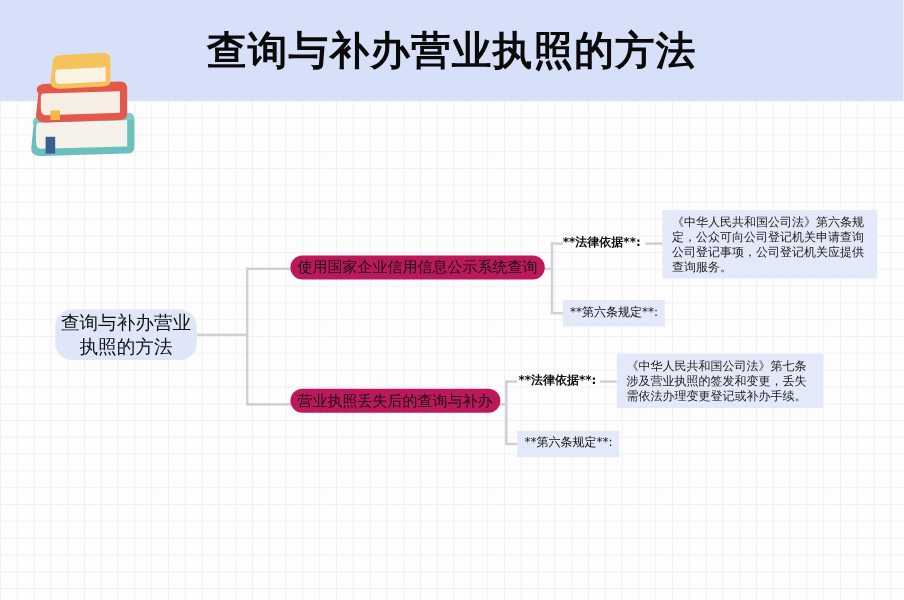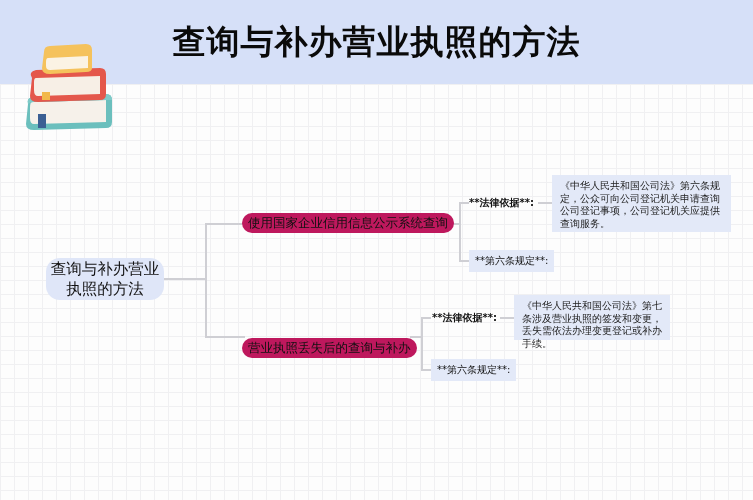--- a/index.html
+++ b/index.html
@@ -88,16 +88,16 @@
 <div class="line" style="left:421px; top:369px; width:10px; height:2px;"></div>
 <div class="line" style="left:500px; top:317px; width:14px; height:2px;"></div>
 
 <div class="node root">查询与补办营业执照的方法</div>
 
 <div class="node l1" style="left:242px; top:213px;">使用国家企业信用信息公示系统查询</div>
 <div class="node l2" style="left:463px; top:192px; font-weight:bold;">**法律依据**:</div>
 <div class="leaf" style="left:552px; top:175px; width:179px; height:57px;">《中华人民共和国公司法》第六条规定，公众可向公司登记机关申请查询公司登记事项，公司登记机关应提供查询服务。</div>
 <div class="node l2 boxed" style="left:469px; top:250px;">**第六条规定**:</div>
 
-<div class="node l1" style="left:242px; top:338px;">营业执照丢失后的查询与补办</div>
+<div class="node l1" style="left:242px; top:324px;">营业执照丢失后的查询与补办</div>
 <div class="node l2" style="left:426px; top:307px; font-weight:bold;">**法律依据**:</div>
-<div class="leaf" style="left:514px; top:295px; width:156px; height:45px;">《中华人民共和国公司法》第七条涉及营业执照的签发和变更，丢失需依法办理变更登记或补办手续。</div>
+<div class="leaf" style="left:514px; top:295px; width:172px; height:45px;">《中华人民共和国公司法》第七条涉及营业执照的签发和变更，丢失需依法办理变更登记或补办手续。</div>
 <div class="node l2 boxed" style="left:431px; top:359px;">**第六条规定**:</div>
 
 </body></html>

